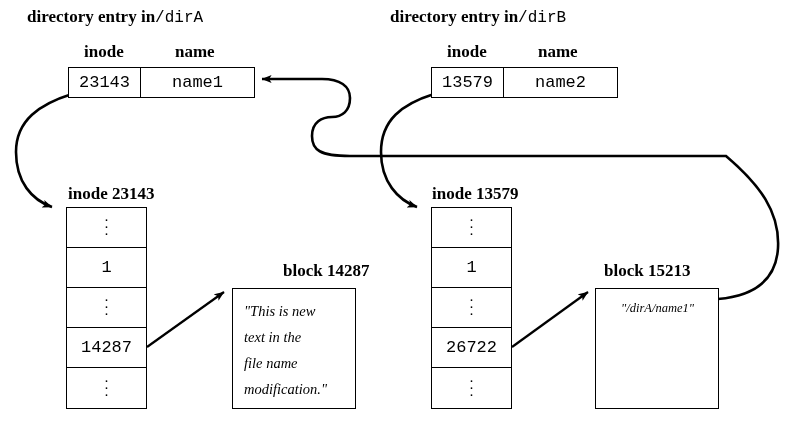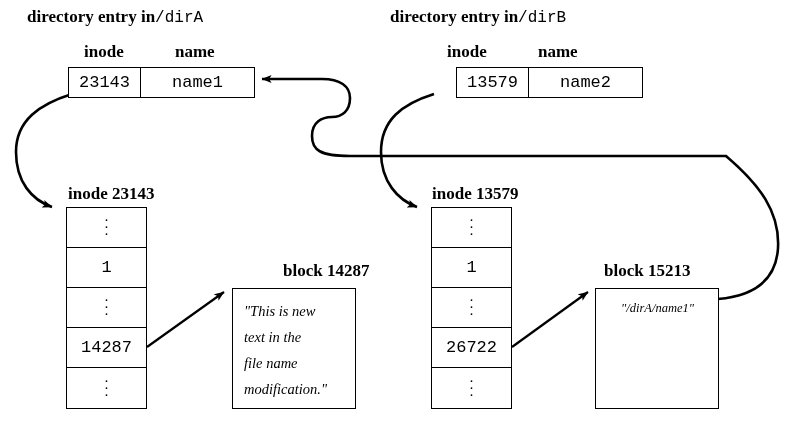--- a/index.html
+++ b/index.html
@@ -158,21 +158,21 @@
     <div class="cell inodecell">23143</div>
     <div class="cell namecell">name1</div>
   </div>
 
   <div class="lbl" style="left:390px; top:8px;">
     <span>directory entry in</span><span class="mono">/dirB</span>
   </div>
   <div class="colhdr" style="left:447px; top:42px;">inode</div>
   <div class="colhdr" style="left:538px; top:42px;">name</div>
 
-  <div class="direntry" style="left:431px; top:67px;margin-left:25px;">
+  <div class="direntry" style="left:431px; top:67px;">
     <div class="cell inodecell">13579</div>
     <div class="cell namecell">name2</div>
   </div>
 
   <div class="lbl" style="left:68px; top:185px;">inode 23143</div>
   <div class="inodebox" style="left:66px; top:207px;">
     <div class="irow">
       <span class="vdots">
           <span>·</span>
           <span>·</span>

